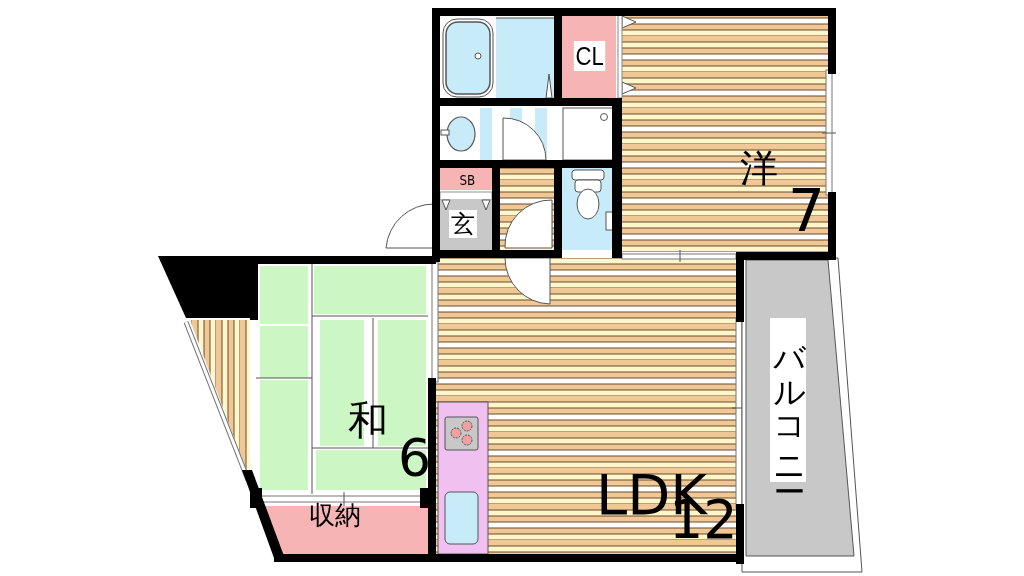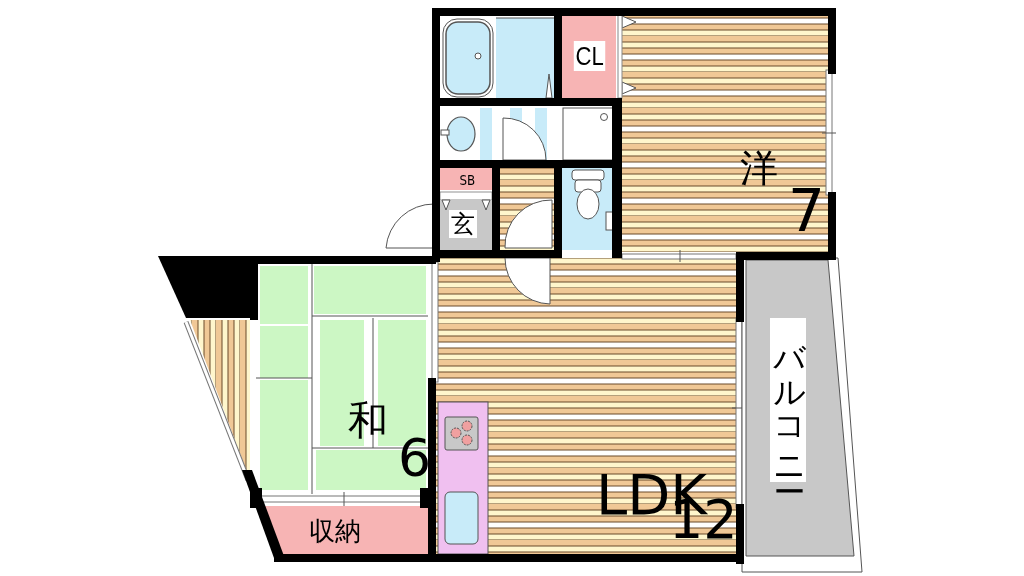--- a/index.html
+++ b/index.html
@@ -6,21 +6,21 @@
   body { width:1024px; height:576px; position:relative; overflow:hidden; font-family:"DejaVu Sans", sans-serif; }
   svg.plan { position:absolute; left:0; top:0; width:1024px; height:576px; }
   .lbl { position:absolute; background:#ffffff; color:#000; line-height:1; text-align:center; font-family:"DejaVu Sans", sans-serif; }
   .lbl-cl { left:571px; top:41px; font-size:26px; padding:2px 2px; font-family:"Liberation Sans Narrow","Liberation Sans", sans-serif; transform:scaleX(0.85); }
   .lbl-sb { left:456px; top:172px; font-size:14px; padding:1px 2px; background:transparent; transform:scaleX(0.85); }
   .lbl-genkan { left:449px; top:210px; font-size:24px; padding:2px 2px; }
   .lbl-yo { left:737px; top:147px; font-size:38px; padding:2px 3px; background:transparent; }
   .lbl-yo-num { left:785px; top:182px; font-size:58px; padding:0 3px; background:transparent; }
   .lbl-wa { left:345px; top:398px; font-size:40px; padding:2px 3px; background:transparent; }
   .lbl-wa-num { left:396px; top:432px; font-size:52px; padding:0 2px; background:transparent; }
-  .lbl-shuno { left:306px; top:516px; font-size:26px; padding:2px 3px; background:transparent; }
+  .lbl-shuno { left:306px; top:500px; font-size:26px; padding:2px 3px; background:transparent; }
   .lbl-ldk { left:593px; top:465px; font-size:56px; padding:2px 3px; background:transparent; transform-origin:left; }
   .lbl-ldk-num { left:666px; top:493px; font-size:54px; padding:0 3px; background:transparent; }
   .lbl-balcony { left:770px; top:318px; width:36px; font-size:32px; padding:4px 0; writing-mode:vertical-rl; text-orientation:upright; letter-spacing:2px; }
 </style>
 </head>
 <body>
 
 <svg class="plan" viewBox="0 0 1024 576" xmlns="http://www.w3.org/2000/svg">
   <defs>
     <pattern id="woodH" patternUnits="userSpaceOnUse" width="40" height="36">

